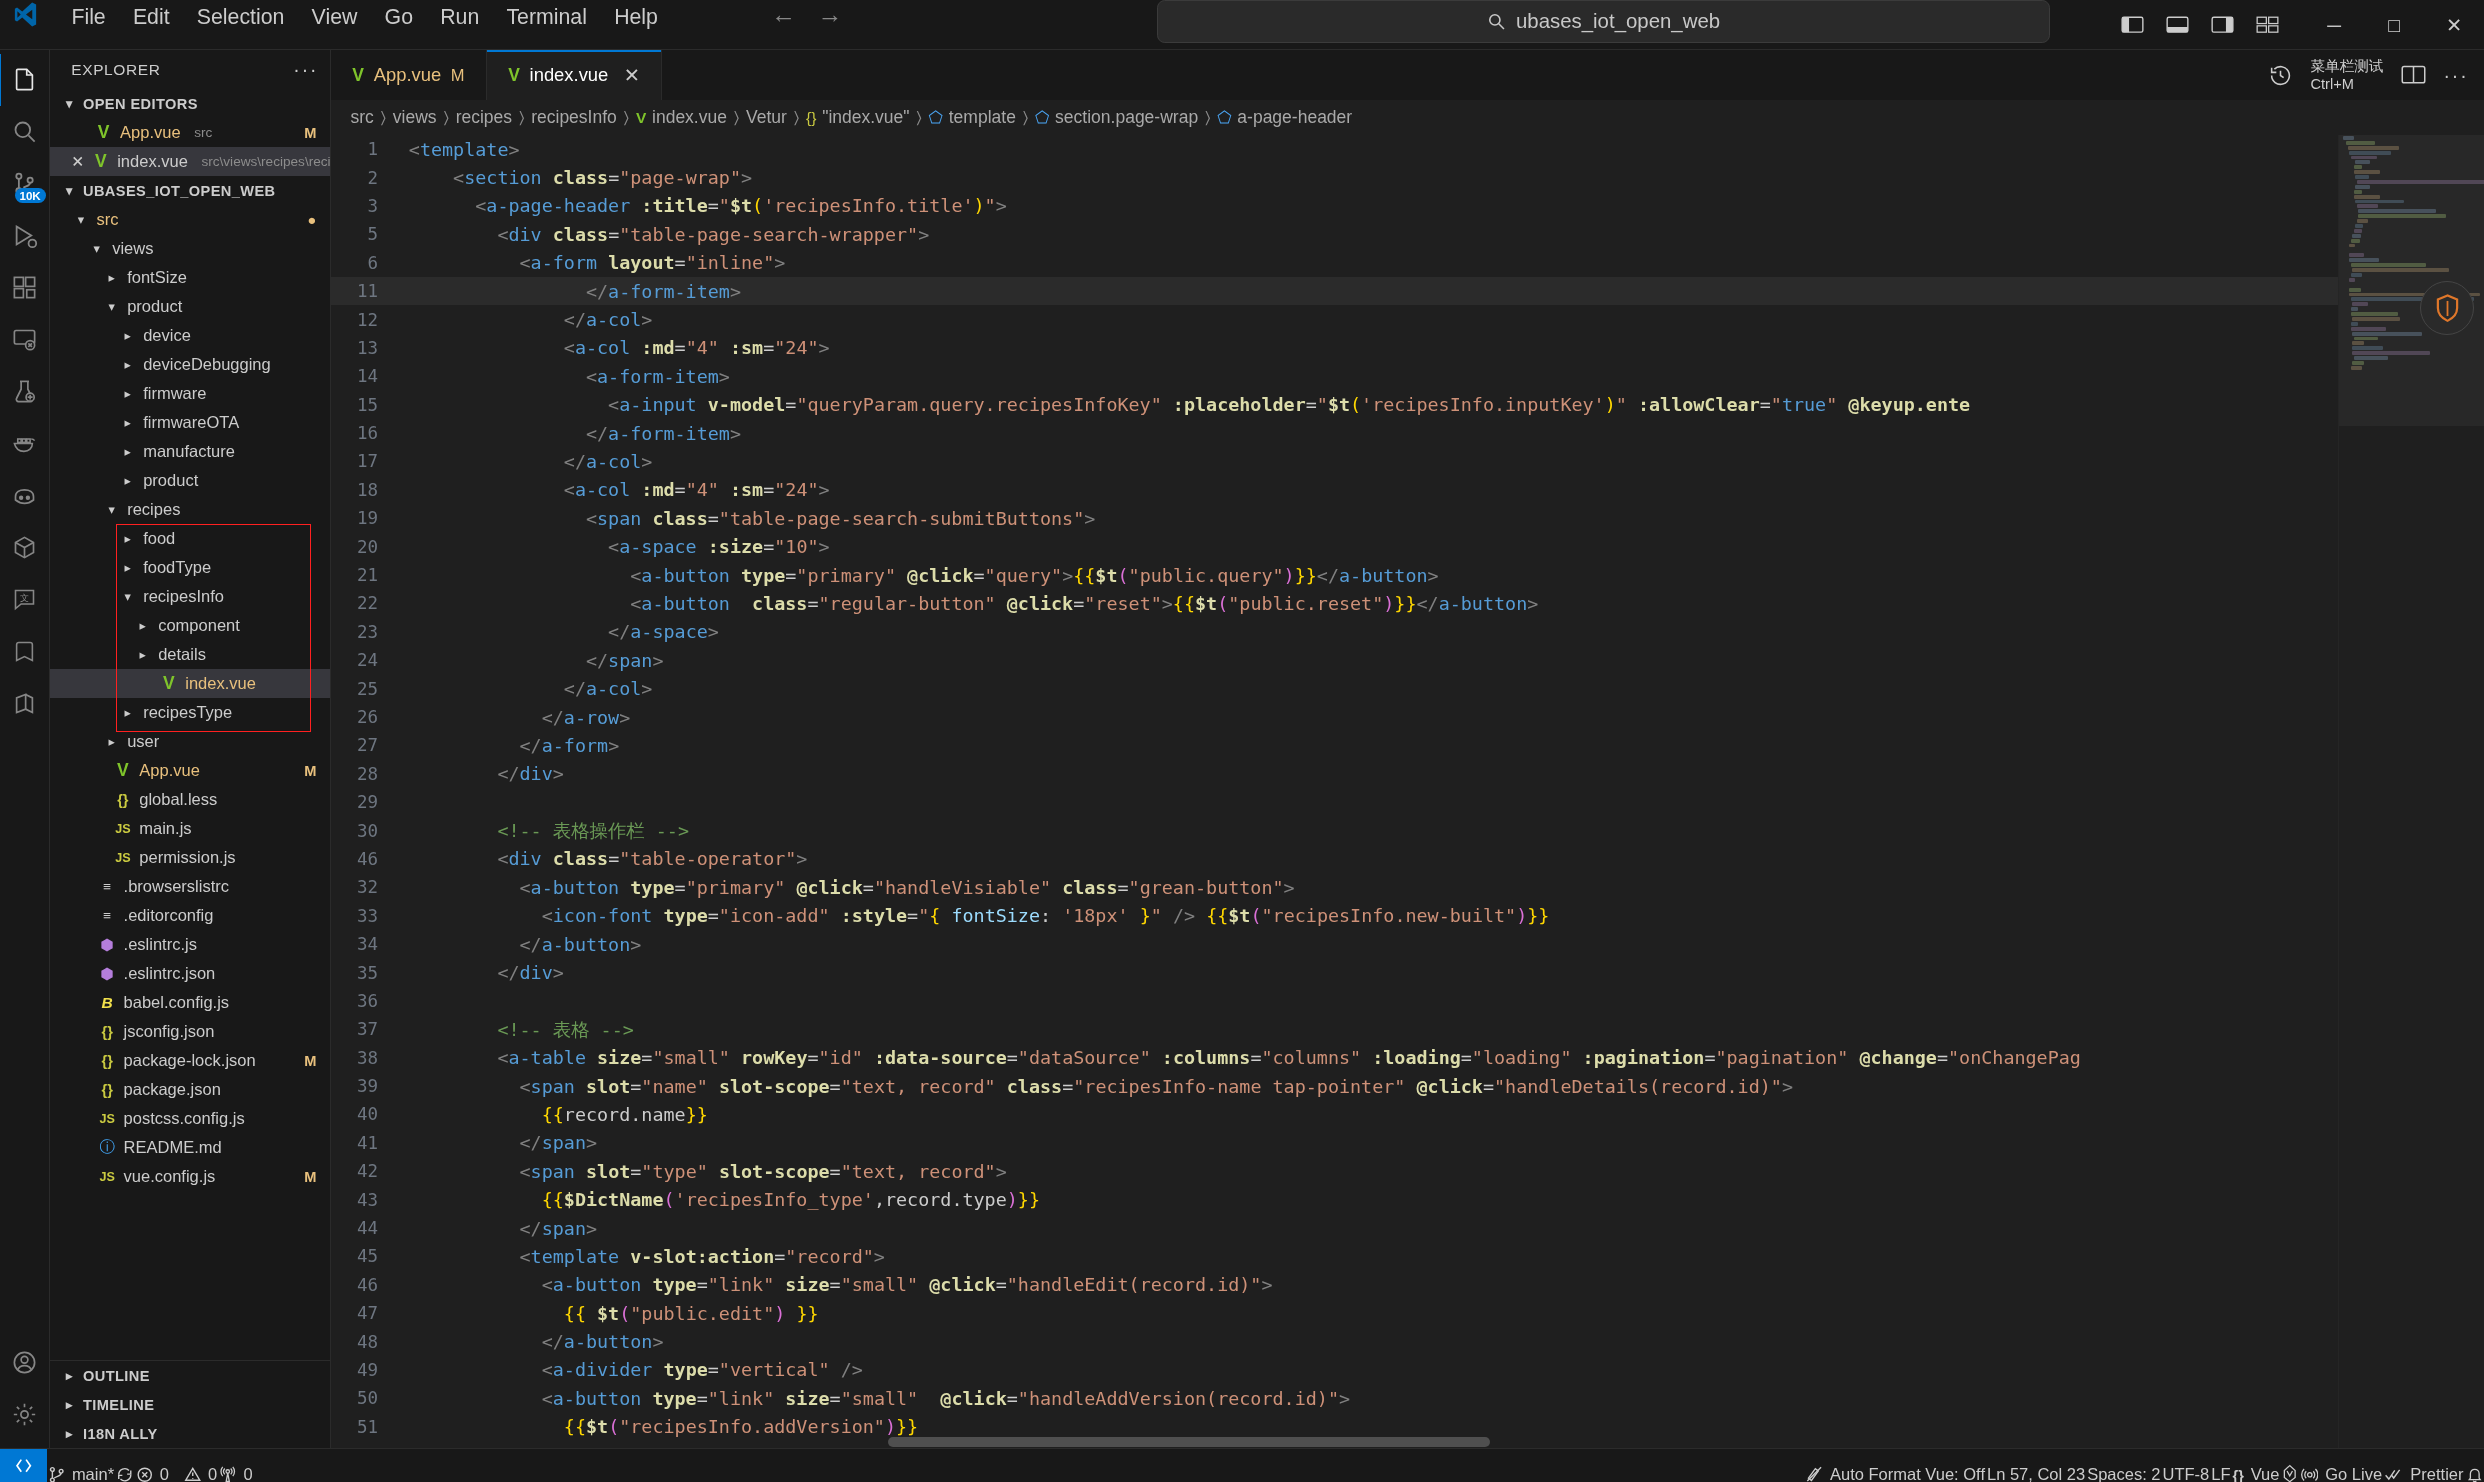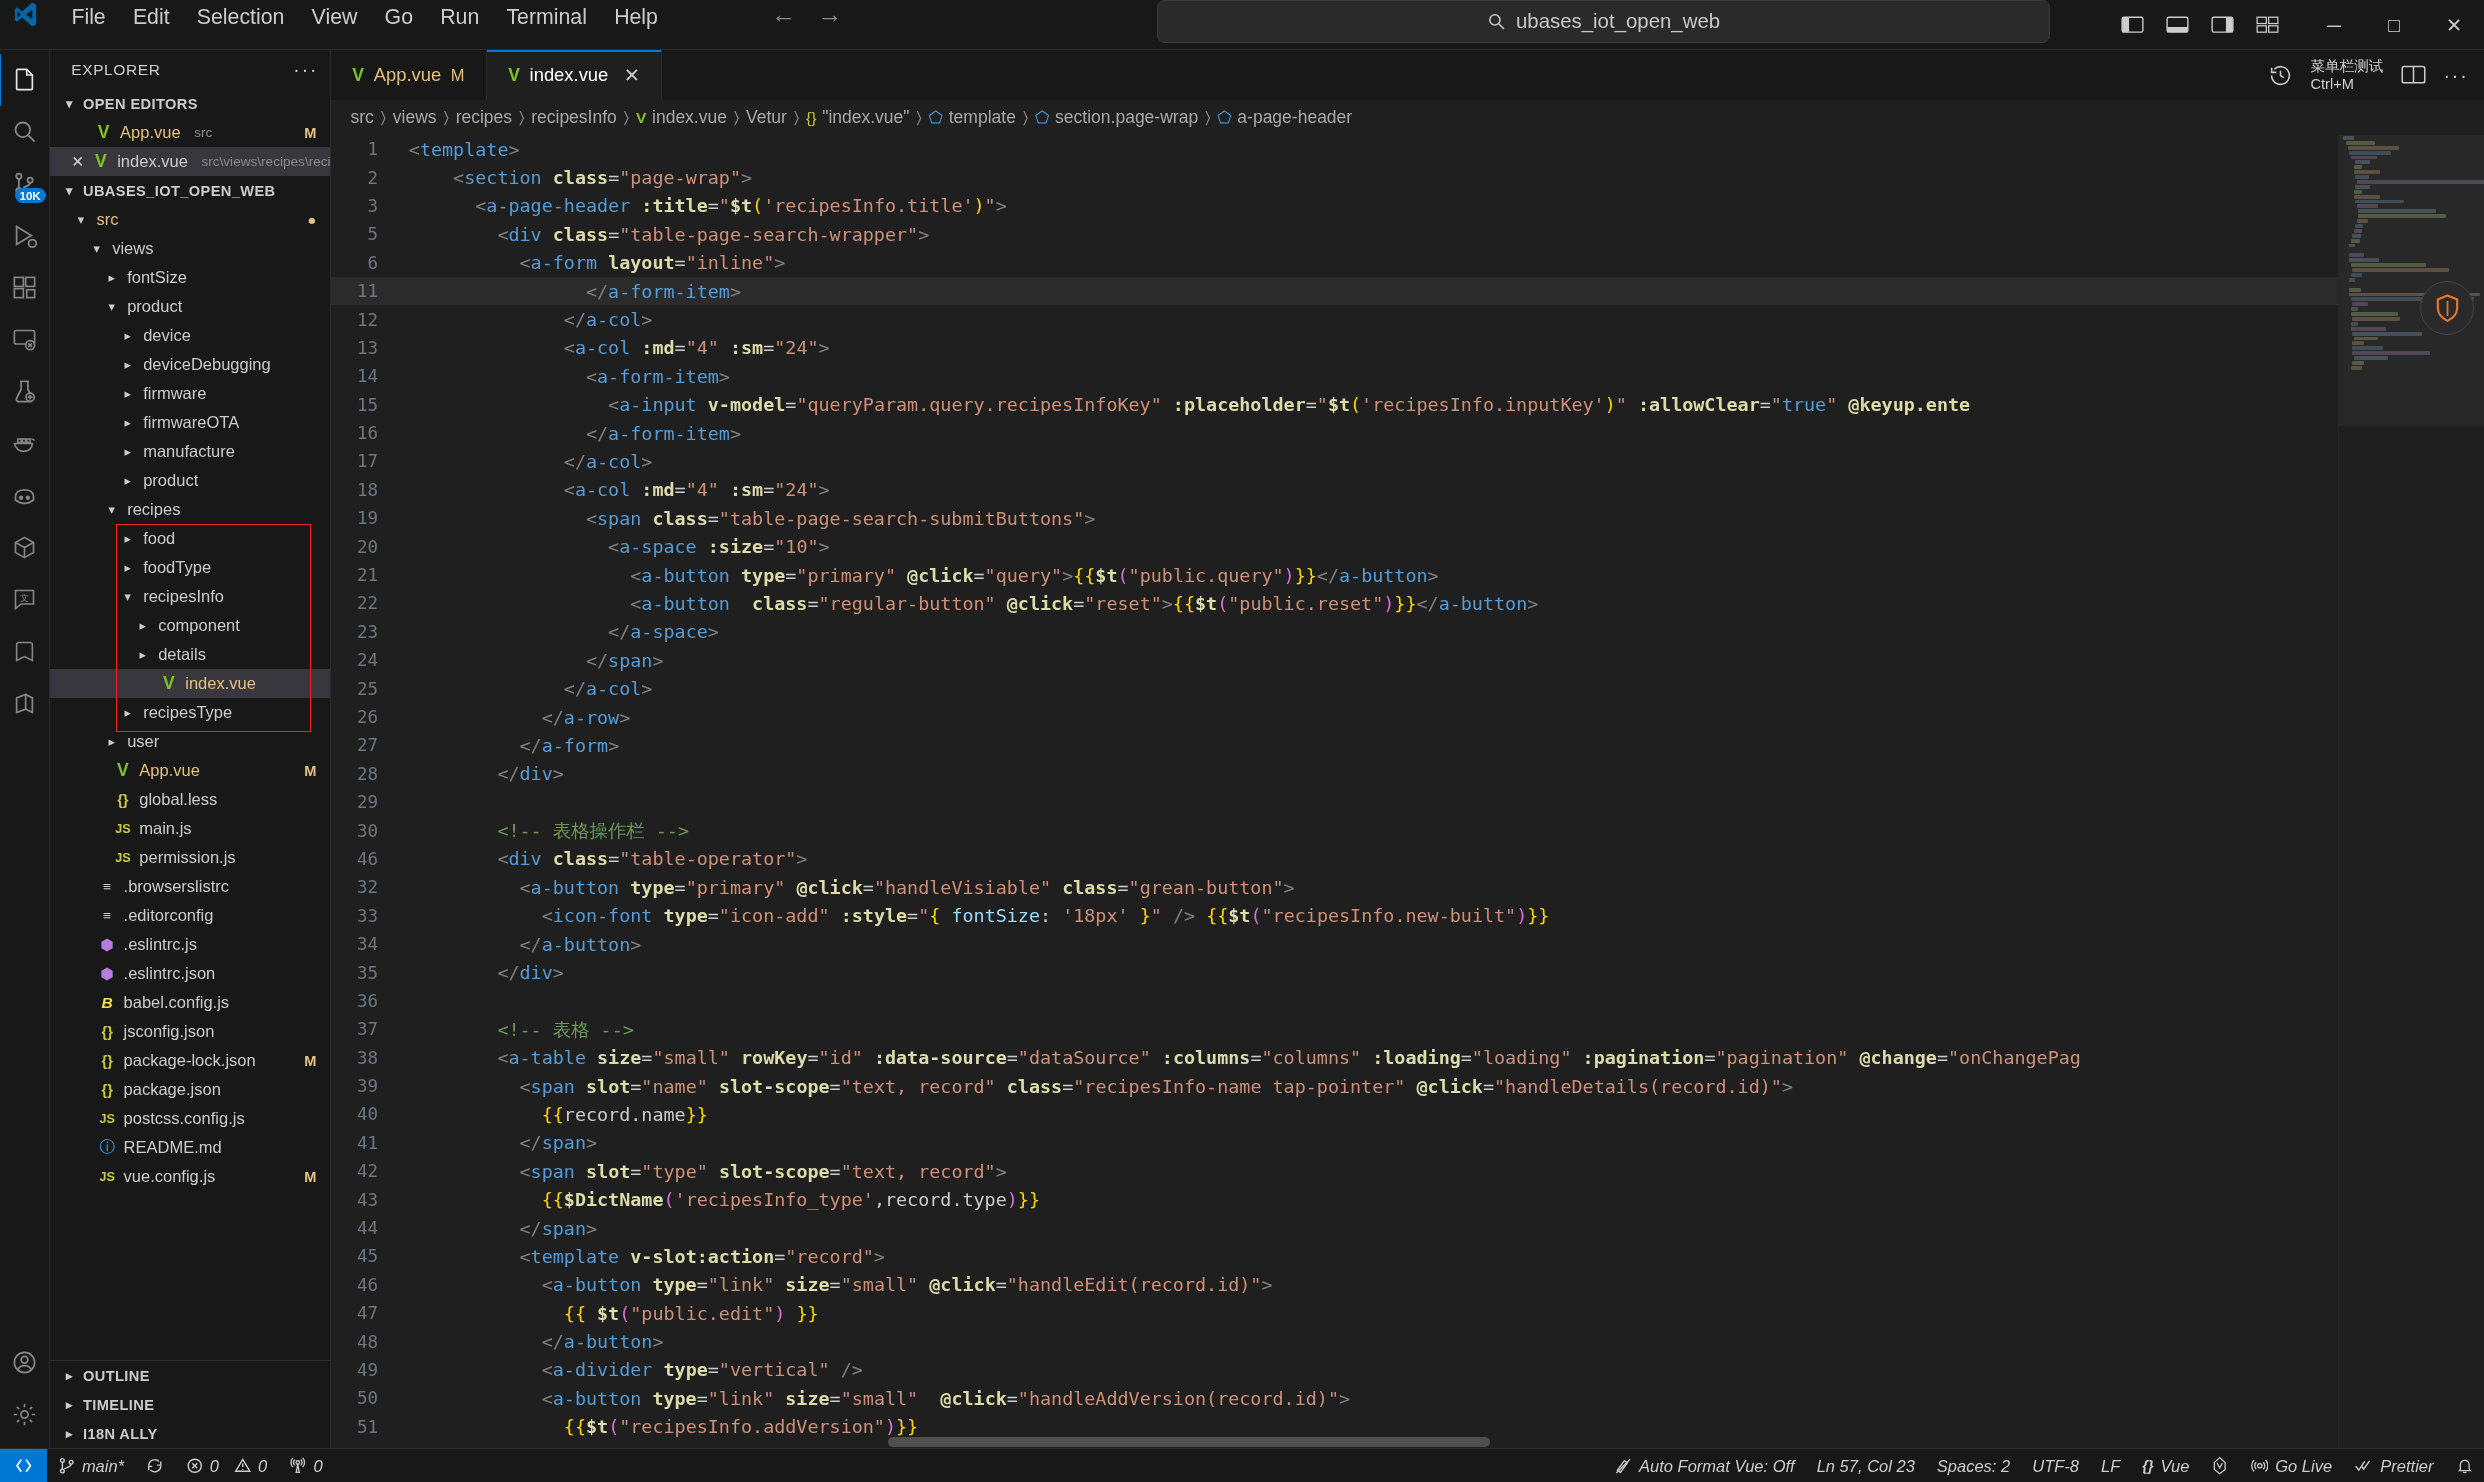--- a/index.html
+++ b/index.html
@@ -172,21 +172,21 @@
     position: absolute; right: 9.7px; top: 146px; width: 54px; height: 54px; border-radius: 50%;
     background: #2a2a2a; border:1px solid #454545; display:flex; align-items:center; justify-content:center;
   }
 
   
   .statusbar {
     height: 35px; flex: 0 0 35px; background: #181818; display: flex; align-items: center;
     color: #cccccc; font-size: 16.5px; border-top: 1px solid #2b2b2b;
   }
   .sb-remote { background:#0078d4; color:#fff; height: 35px; display:flex; align-items:center; padding: 0 13.6px; }
-  .st-item { display:flex; align-items:center; gap: 6.8px; padding: 0 11px; height: 35px; white-space: nowrap; font-style: italic;}
+  .st-item { display:flex; align-items:flex-end; gap: 6.8px; padding: 0 1px; height: 35px; white-space: nowrap;}
   .st-spacer { flex: 1 1 auto; }
   svg { display:block; }
 </style>
 </head>
 <body>
 
 <div class="app">
 
   <div class="titlebar">
     <div class="vscode-logo">

